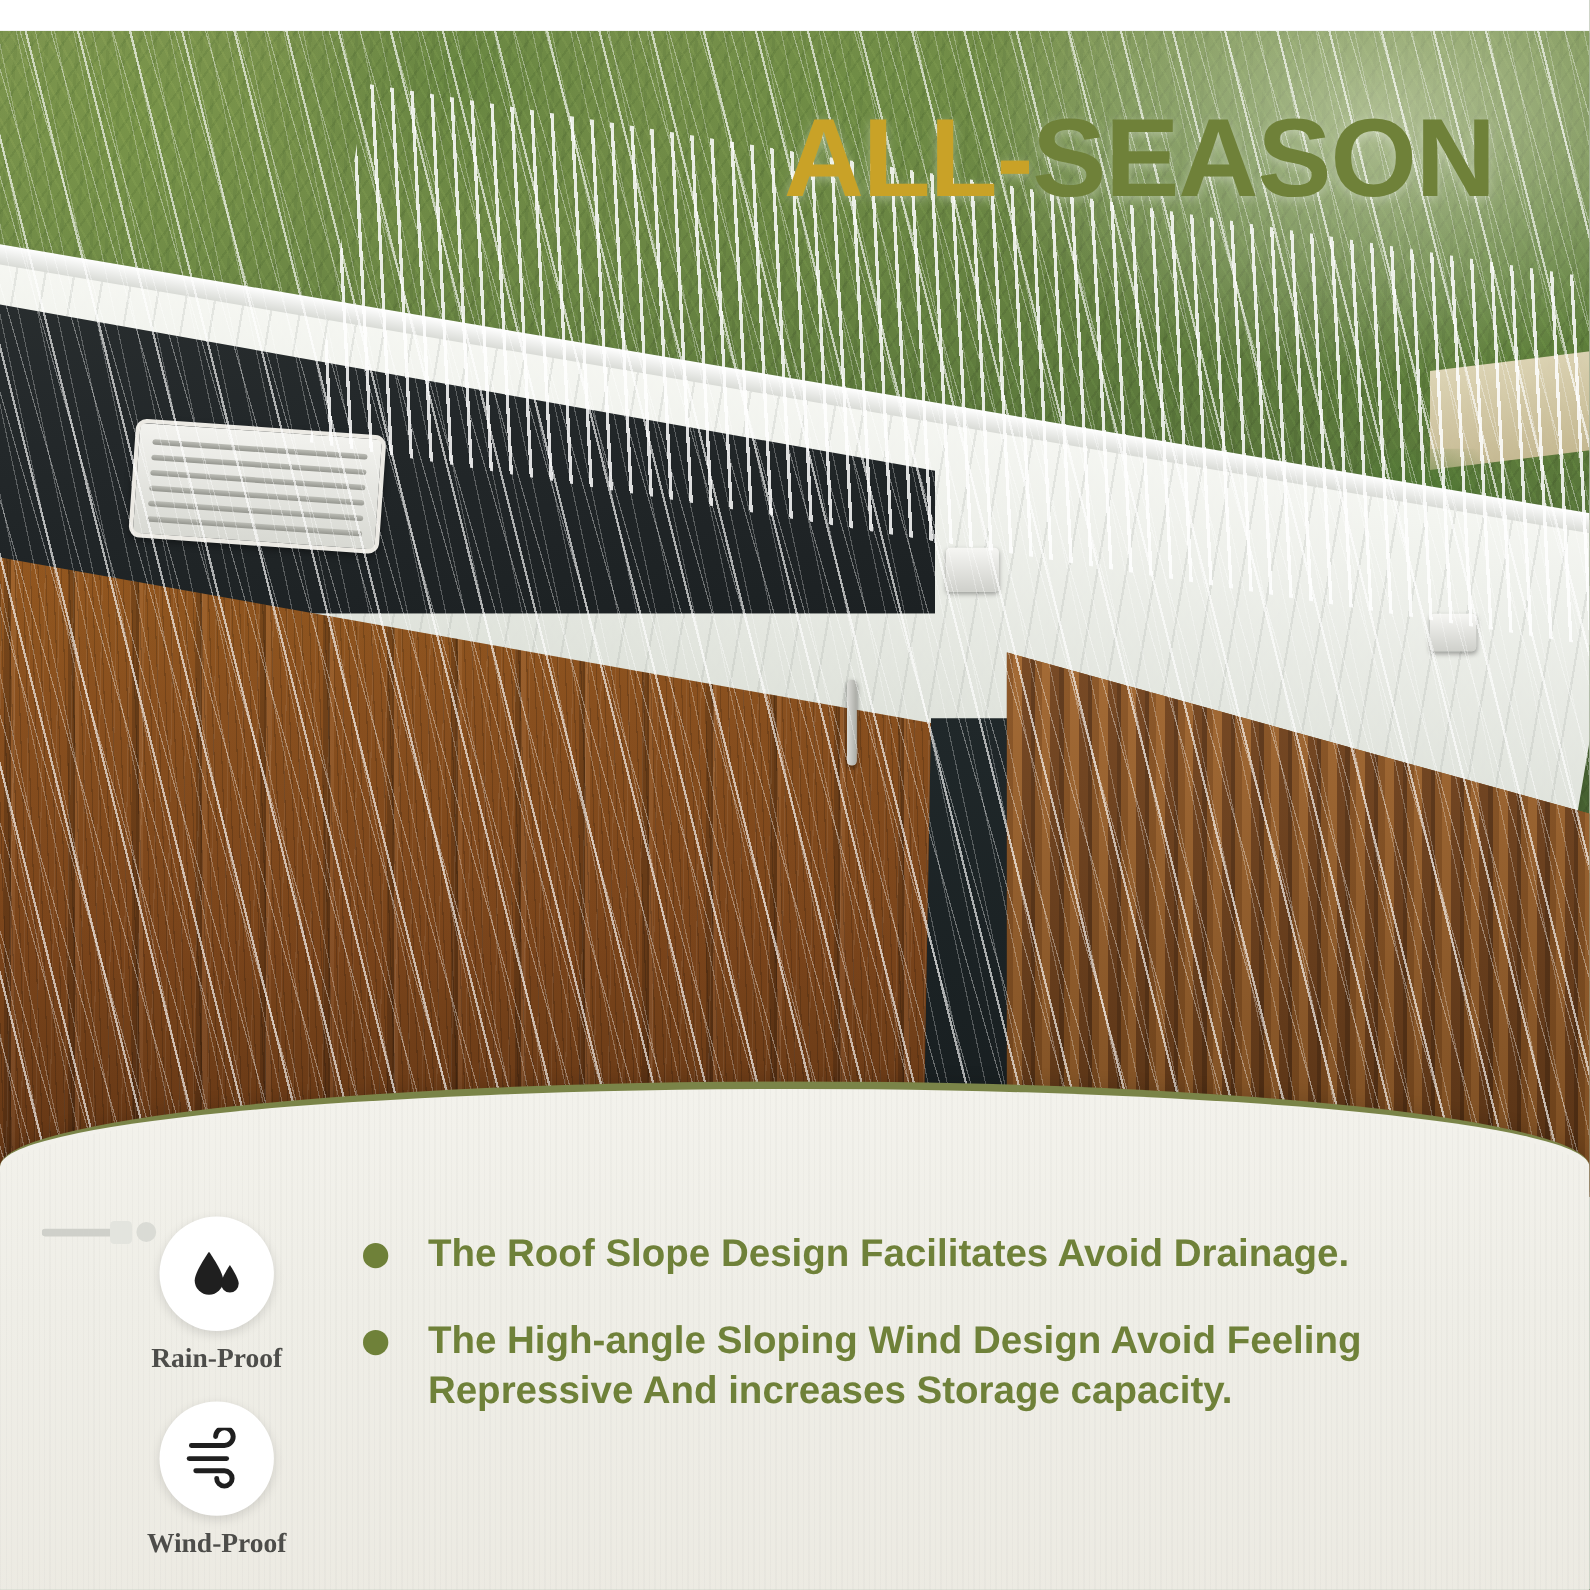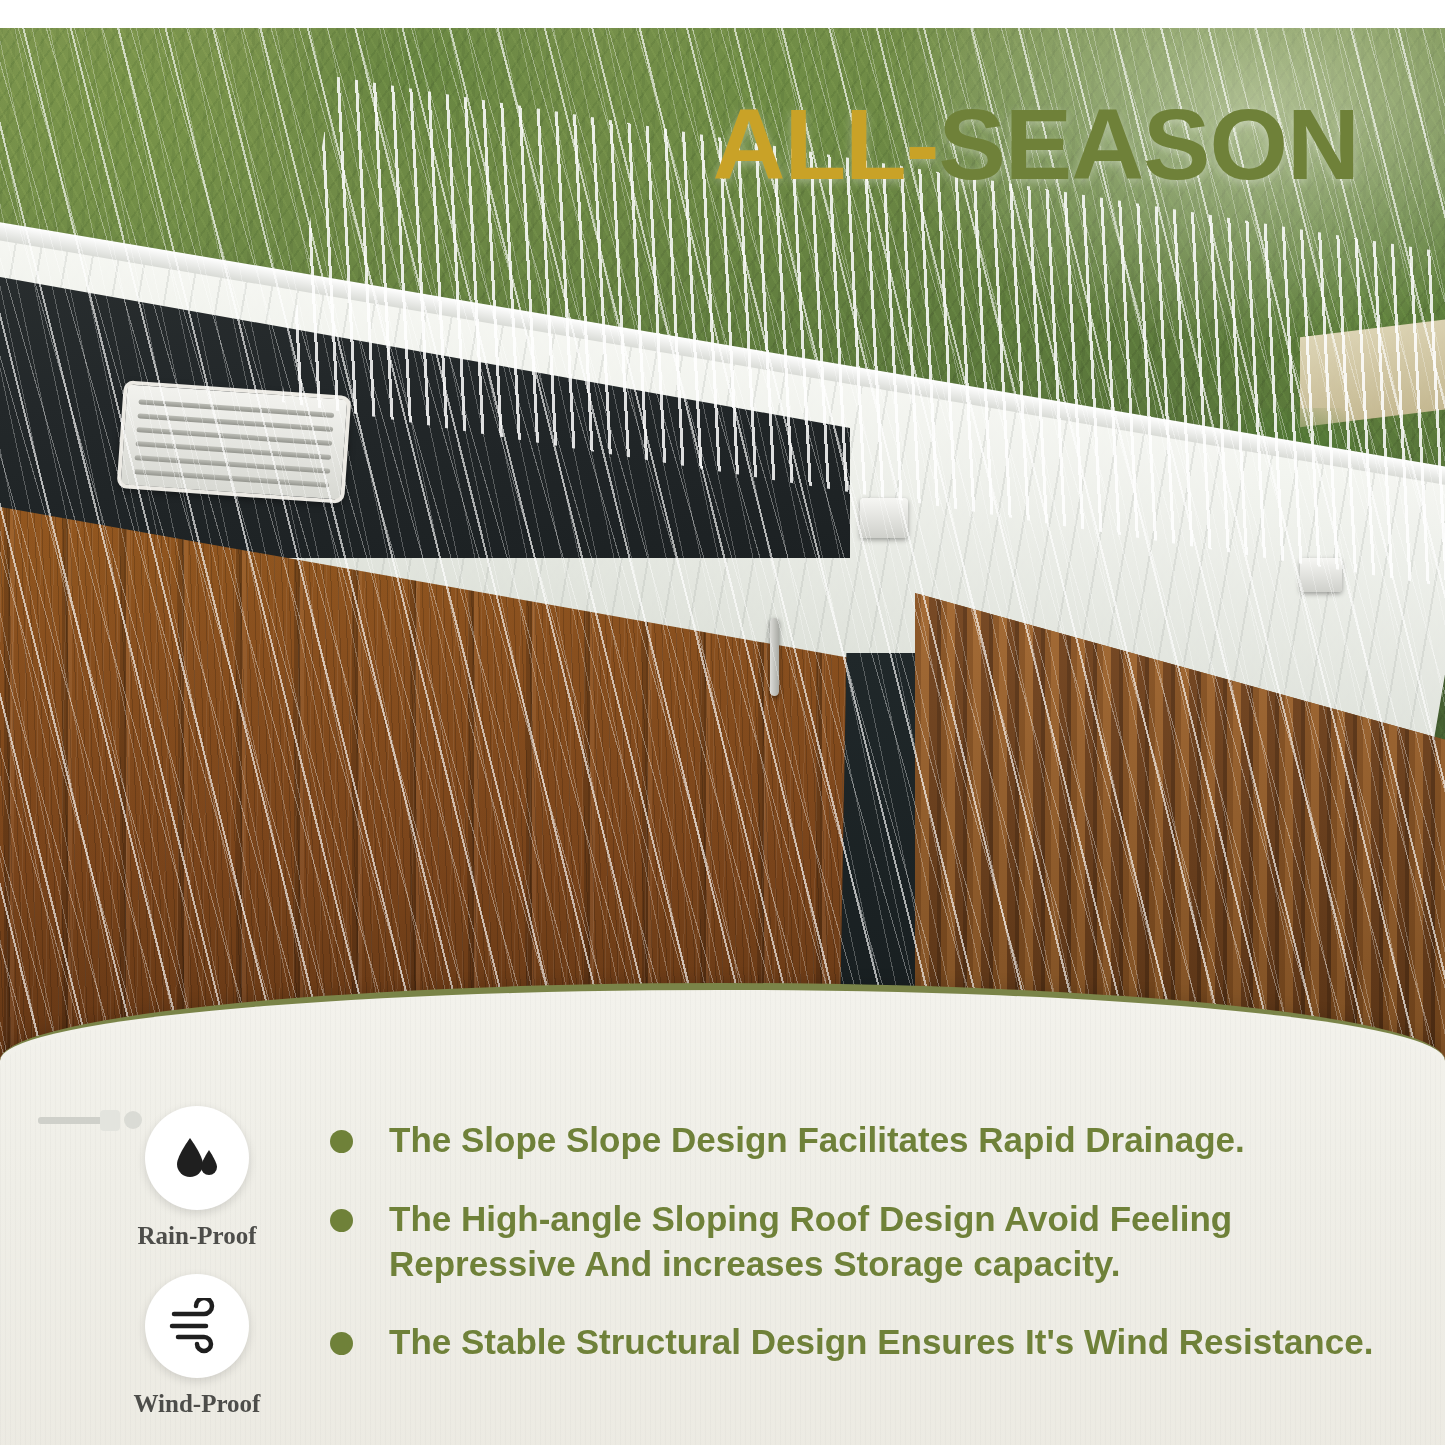--- a/index.html
+++ b/index.html
@@ -225,25 +225,21 @@
           </g>
         </svg>
       </div>
       <div class="blabel">Wind-Proof</div>
     </div>
   </div>
 
   <div class="bullets">
     <div class="bul">
       <div class="dot"></div>
-      <div class="btxt">The Slope Slope Design Facilitates Rapid Drainage.</div>
+      <div class="btxt">The Roof Slope Design Facilitates Avoid Drainage.</div>
     </div>
     <div class="bul">
       <div class="dot"></div>
-      <div class="btxt">The High-angle Sloping Roof Design Avoid Feeling Repressive And increases Storage capacity.</div>
-    </div>
-    <div class="bul">
-      <div class="dot"></div>
-      <div class="btxt">The Stable Structural Design Ensures It's Wind Resistance.</div>
+      <div class="btxt">The High-angle Sloping Wind Design Avoid Feeling Repressive And increases Storage capacity.</div>
     </div>
   </div>
 
 </div>
 
 </body></html>

